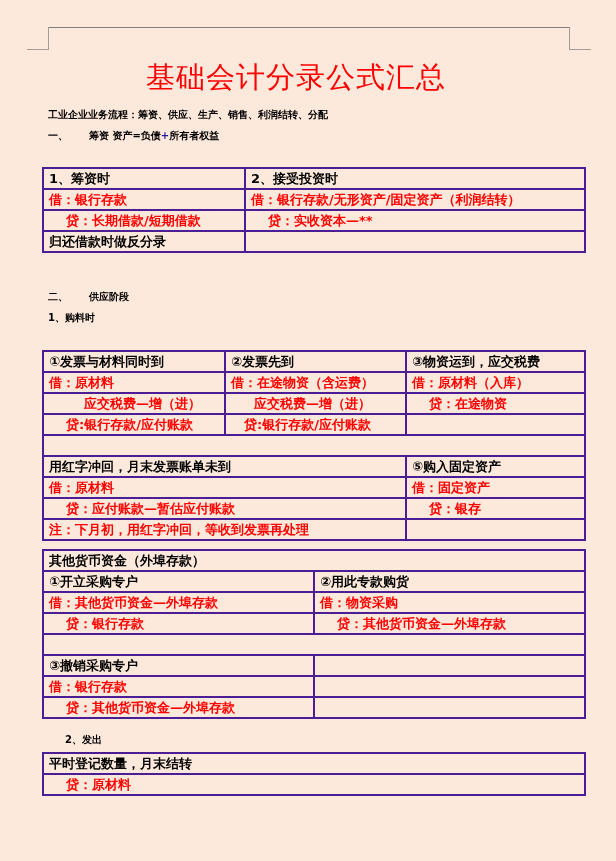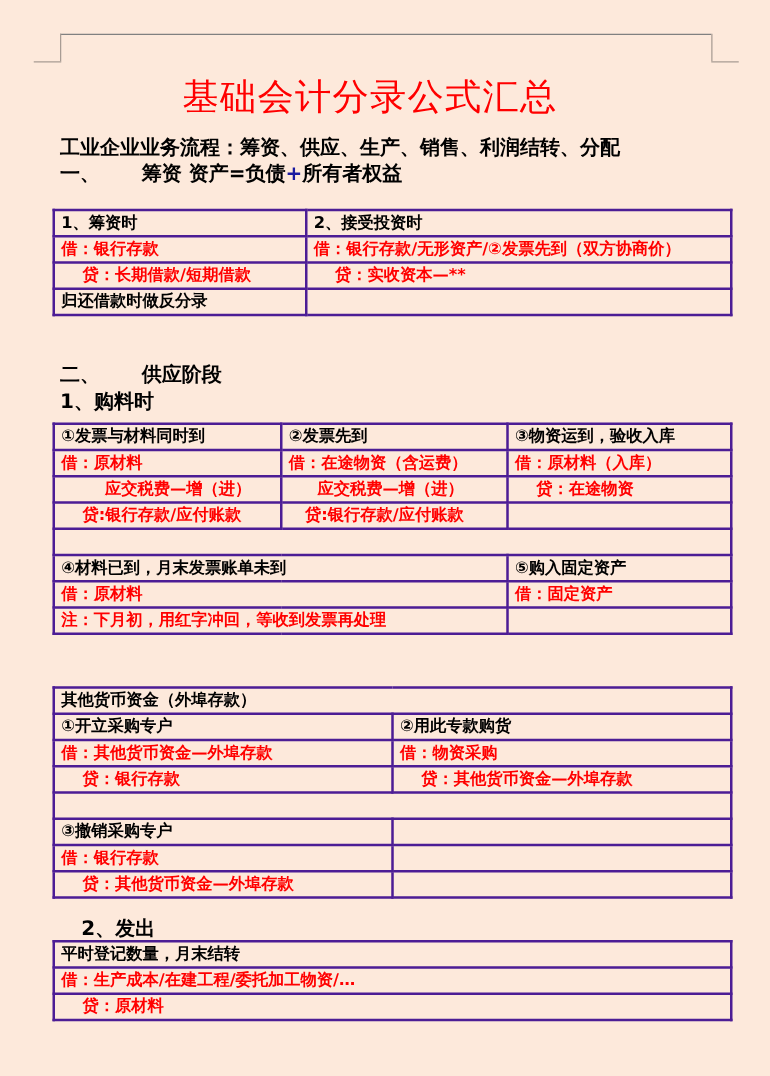--- a/index.html
+++ b/index.html
@@ -5,21 +5,21 @@
   html, body { margin:0; padding:0; }
   body {
     width:616px; height:861px; background:#fde9db; position:relative; overflow:hidden;
     font-family: "DejaVu Sans", "Liberation Sans", sans-serif; color:#000;
   }
   .mark { position:absolute; background:#a89c94; }
   .title {
     position:absolute; left:0; width:496px; top:58px; text-align:center; padding-left:96px; box-sizing:border-box;
     font-family:"DejaVu Serif","Liberation Serif",serif; font-size:29px; color:#ff0000; letter-spacing:1px;
   }
-  .line { position:absolute; left:48px; font-size:16px; font-weight:bold; white-space:pre; }
+  .line { position:absolute; left:48px; font-size:10px; font-weight:bold; white-space:pre; }
   .line .plus { color:#1a1aa0; }
   table.t { position:absolute; border-collapse:collapse; table-layout:fixed; }
   table.t td {
     border:2px solid #4c1d95; height:19px; padding:0 0 0 5px; font-size:13px; font-weight:bold;
     white-space:nowrap; overflow:hidden; line-height:19px; vertical-align:middle;
   }
   td.red { color:#ff0000; }
   td.ind1 { padding-left:22px !important; }
   td.ind2 { padding-left:40px !important; }
   td.ind3 { padding-left:18px !important; }
@@ -43,73 +43,77 @@
       <col style="width:202px">
       <col style="width:340px">
     </colgroup>
   <tbody>
       <tr>
     <td>1、筹资时</td>
     <td>2、接受投资时</td>
   </tr>
   <tr>
     <td class="red">借：银行存款</td>
-    <td class="red">借：银行存款/无形资产/②发票先到（双方协商价）</td>
+    <td class="red">借：银行存款/无形资产/固定资产（利润结转）</td>
   </tr>
   <tr>
     <td class="red ind1">贷：长期借款/短期借款</td>
     <td class="red ind1">贷：实收资本—**</td>
   </tr>
   <tr>
     <td>归还借款时做反分录</td>
     <td></td>
   </tr>
 </tbody>
   </table>
 
 <div class="line" style="top:290px;"><span>二、</span>      <span>供应阶段</span></div>
 <div class="line" style="top:311px;">1、购料时</div>
 
-<table class="t" style="left:42px;top:338px;width:542px;">
+<table class="t" style="left:42px;top:350px;width:542px;">
   <colgroup>
       <col style="width:182px">
       <col style="width:181px">
       <col style="width:179px">
     </colgroup>
   <tbody>
       <tr>
     <td>①发票与材料同时到</td>
     <td>②发票先到</td>
-    <td>③物资运到，验收入库</td>
+    <td>③物资运到，应交税费</td>
   </tr>
   <tr>
     <td class="red">借：原材料</td>
     <td class="red">借：在途物资（含运费）</td>
     <td class="red">借：原材料（入库）</td>
   </tr>
   <tr>
     <td class="red ind2">应交税费—增（进）</td>
     <td class="red ind3" style="padding-left:28px !important;">应交税费—增（进）</td>
     <td class="red ind1">贷：在途物资</td>
   </tr>
   <tr>
     <td class="red ind1">贷:银行存款/应付账款</td>
     <td class="red ind3">贷:银行存款/应付账款</td>
     <td></td>
   </tr>
   <tr>
     <td colspan="3"></td>
   </tr>
   <tr>
-    <td colspan="2">④材料已到，月末发票账单未到</td>
+    <td colspan="2">用红字冲回，月末发票账单未到</td>
     <td>⑤购入固定资产</td>
   </tr>
   <tr>
     <td colspan="2" class="red">借：原材料</td>
     <td class="red">借：固定资产</td>
+  </tr>
+  <tr>
+    <td colspan="2" class="red ind1">贷：应付账款—暂估应付账款</td>
+    <td class="red ind1">贷：银存</td>
   </tr>
   <tr>
     <td colspan="2" class="red">注：下月初，用红字冲回，等收到发票再处理</td>
     <td></td>
   </tr>
 </tbody>
   </table>
 
 <table class="t" style="left:42px;top:549px;width:542px;border-radius:11px;">
   <colgroup>
@@ -154,19 +158,16 @@
 
 <table class="t" style="left:42px;top:752px;width:542px;padding-left:33px;">
   <colgroup>
       <col style="width:542px">
     </colgroup>
   <tbody>
       <tr>
         <td>平时登记数量，月末结转</td>
       </tr>
   <tr>
-        <td class="red">借：生产成本/在建工程/委托加工物资/…</td>
-      </tr>
-  <tr>
         <td class="red ind1">贷：原材料</td>
       </tr>
 </tbody>
   </table>
 
 </body></html>

